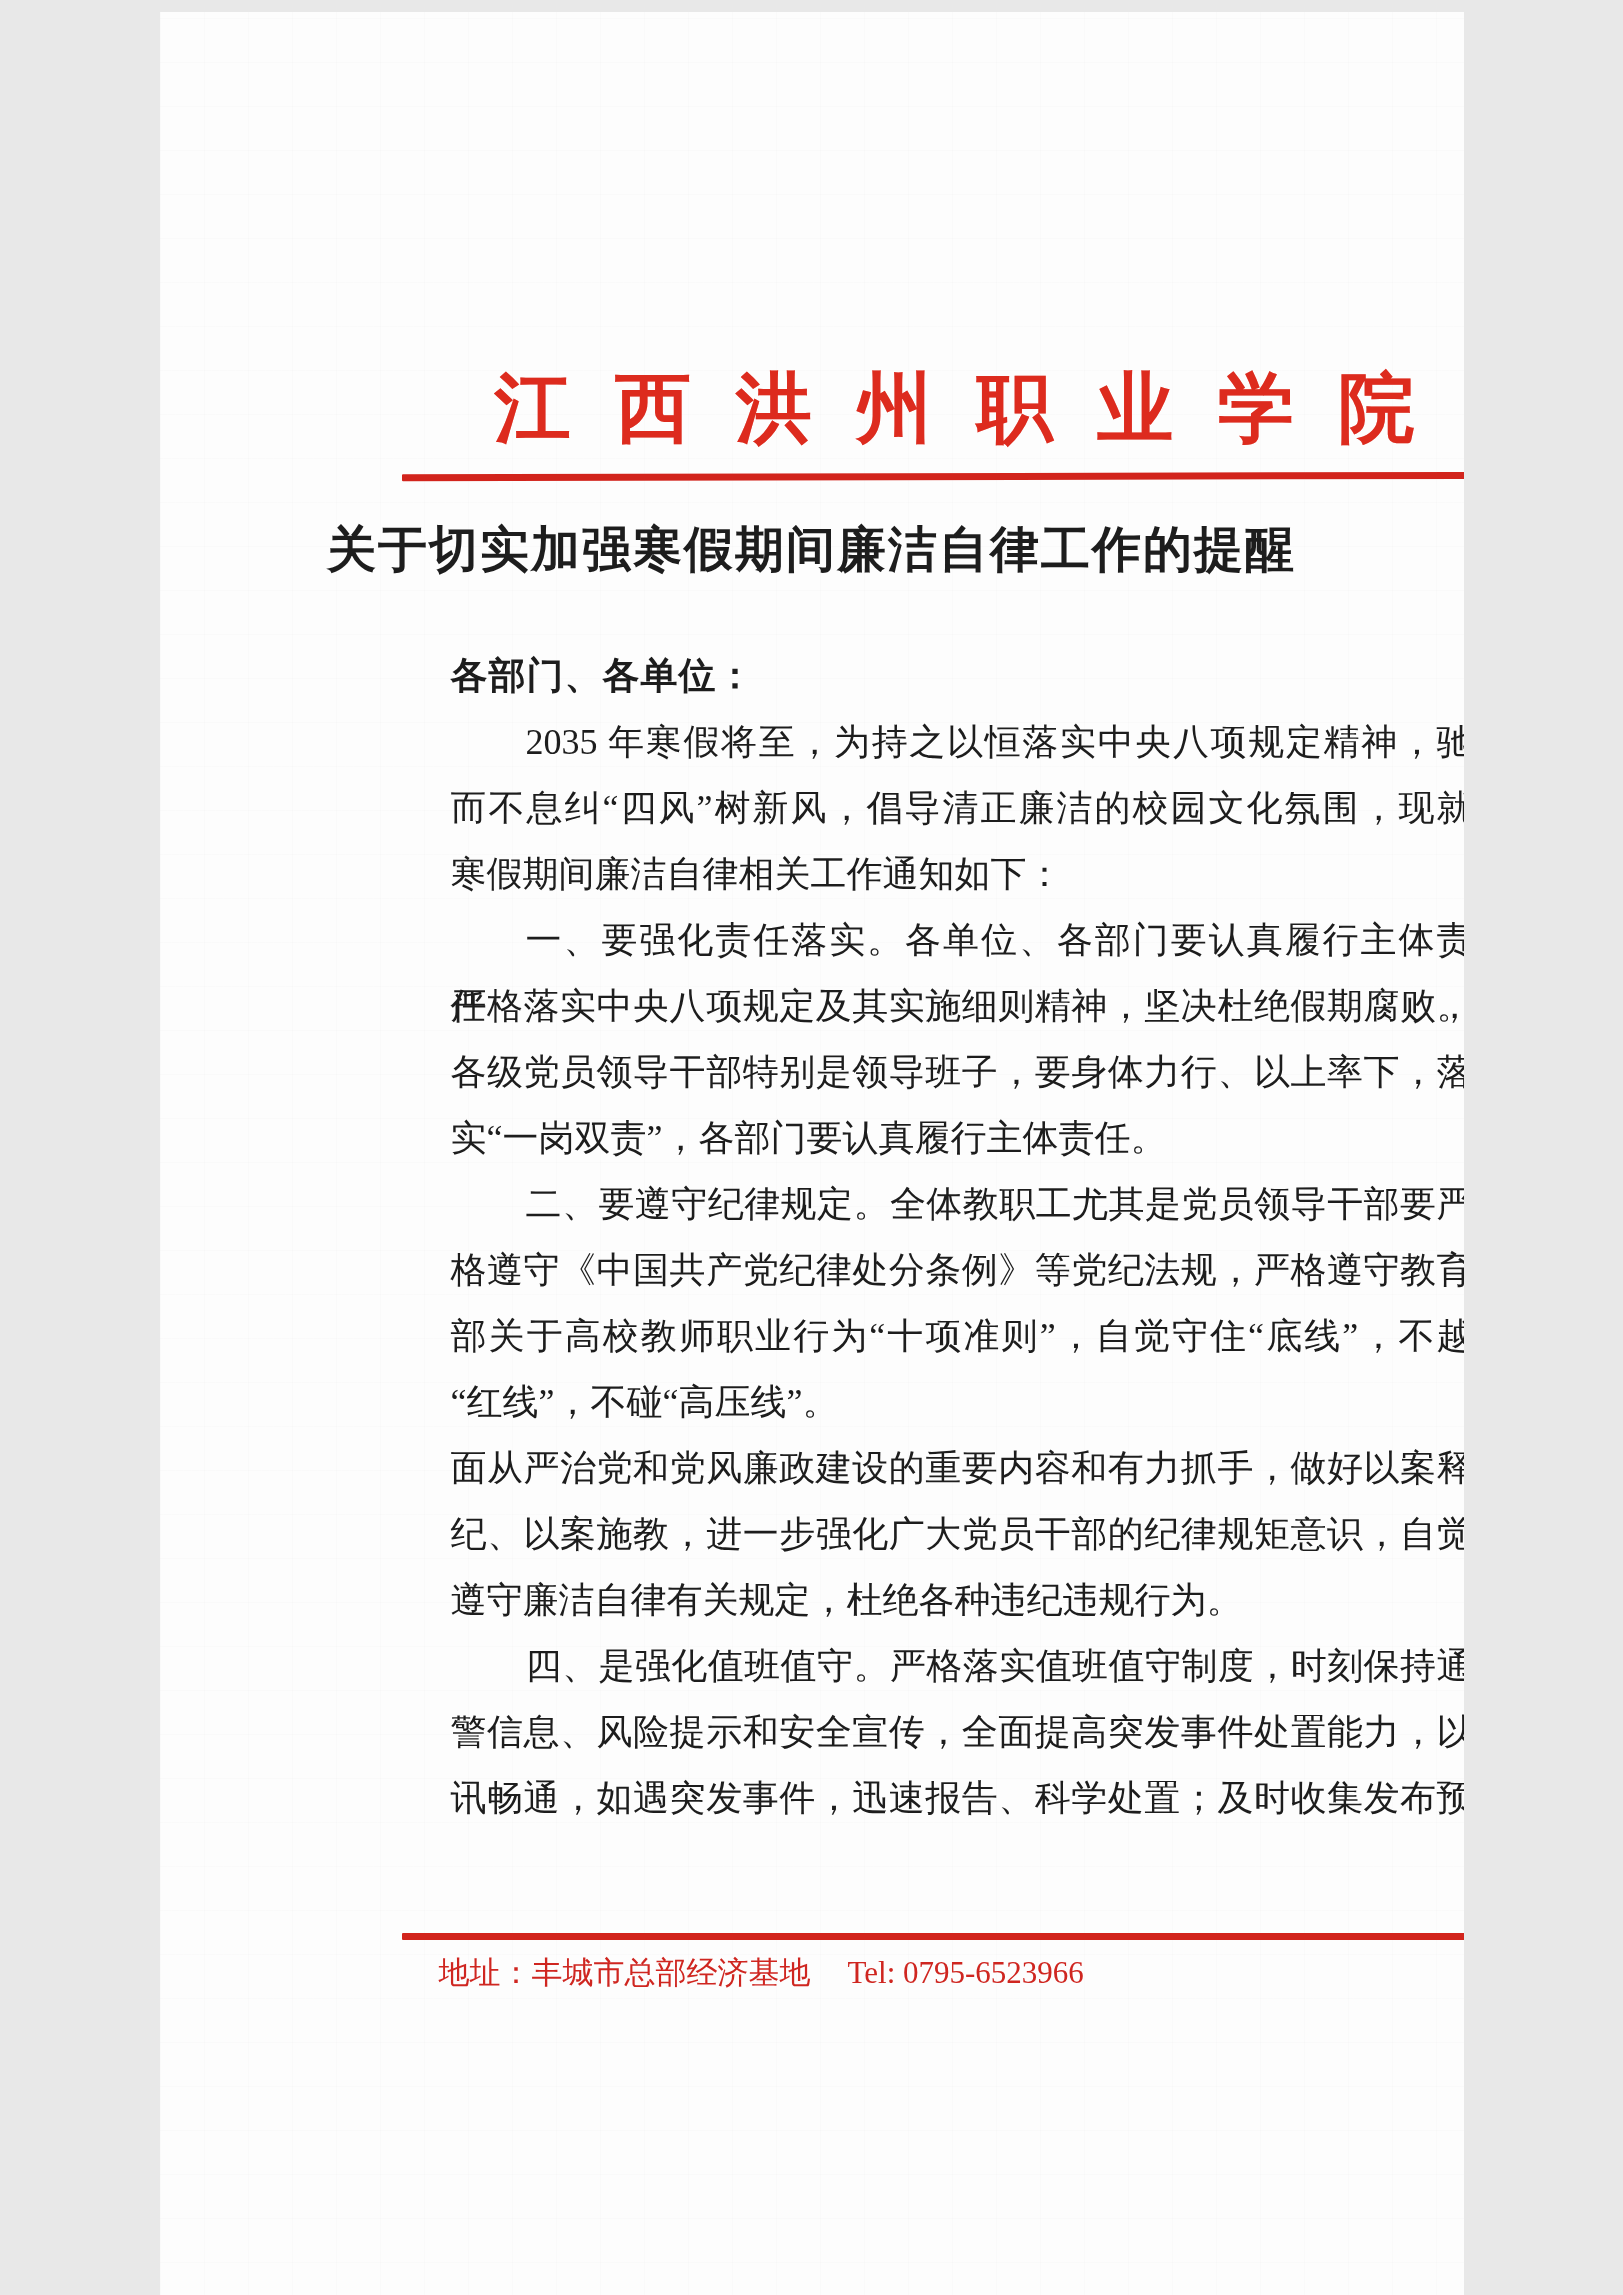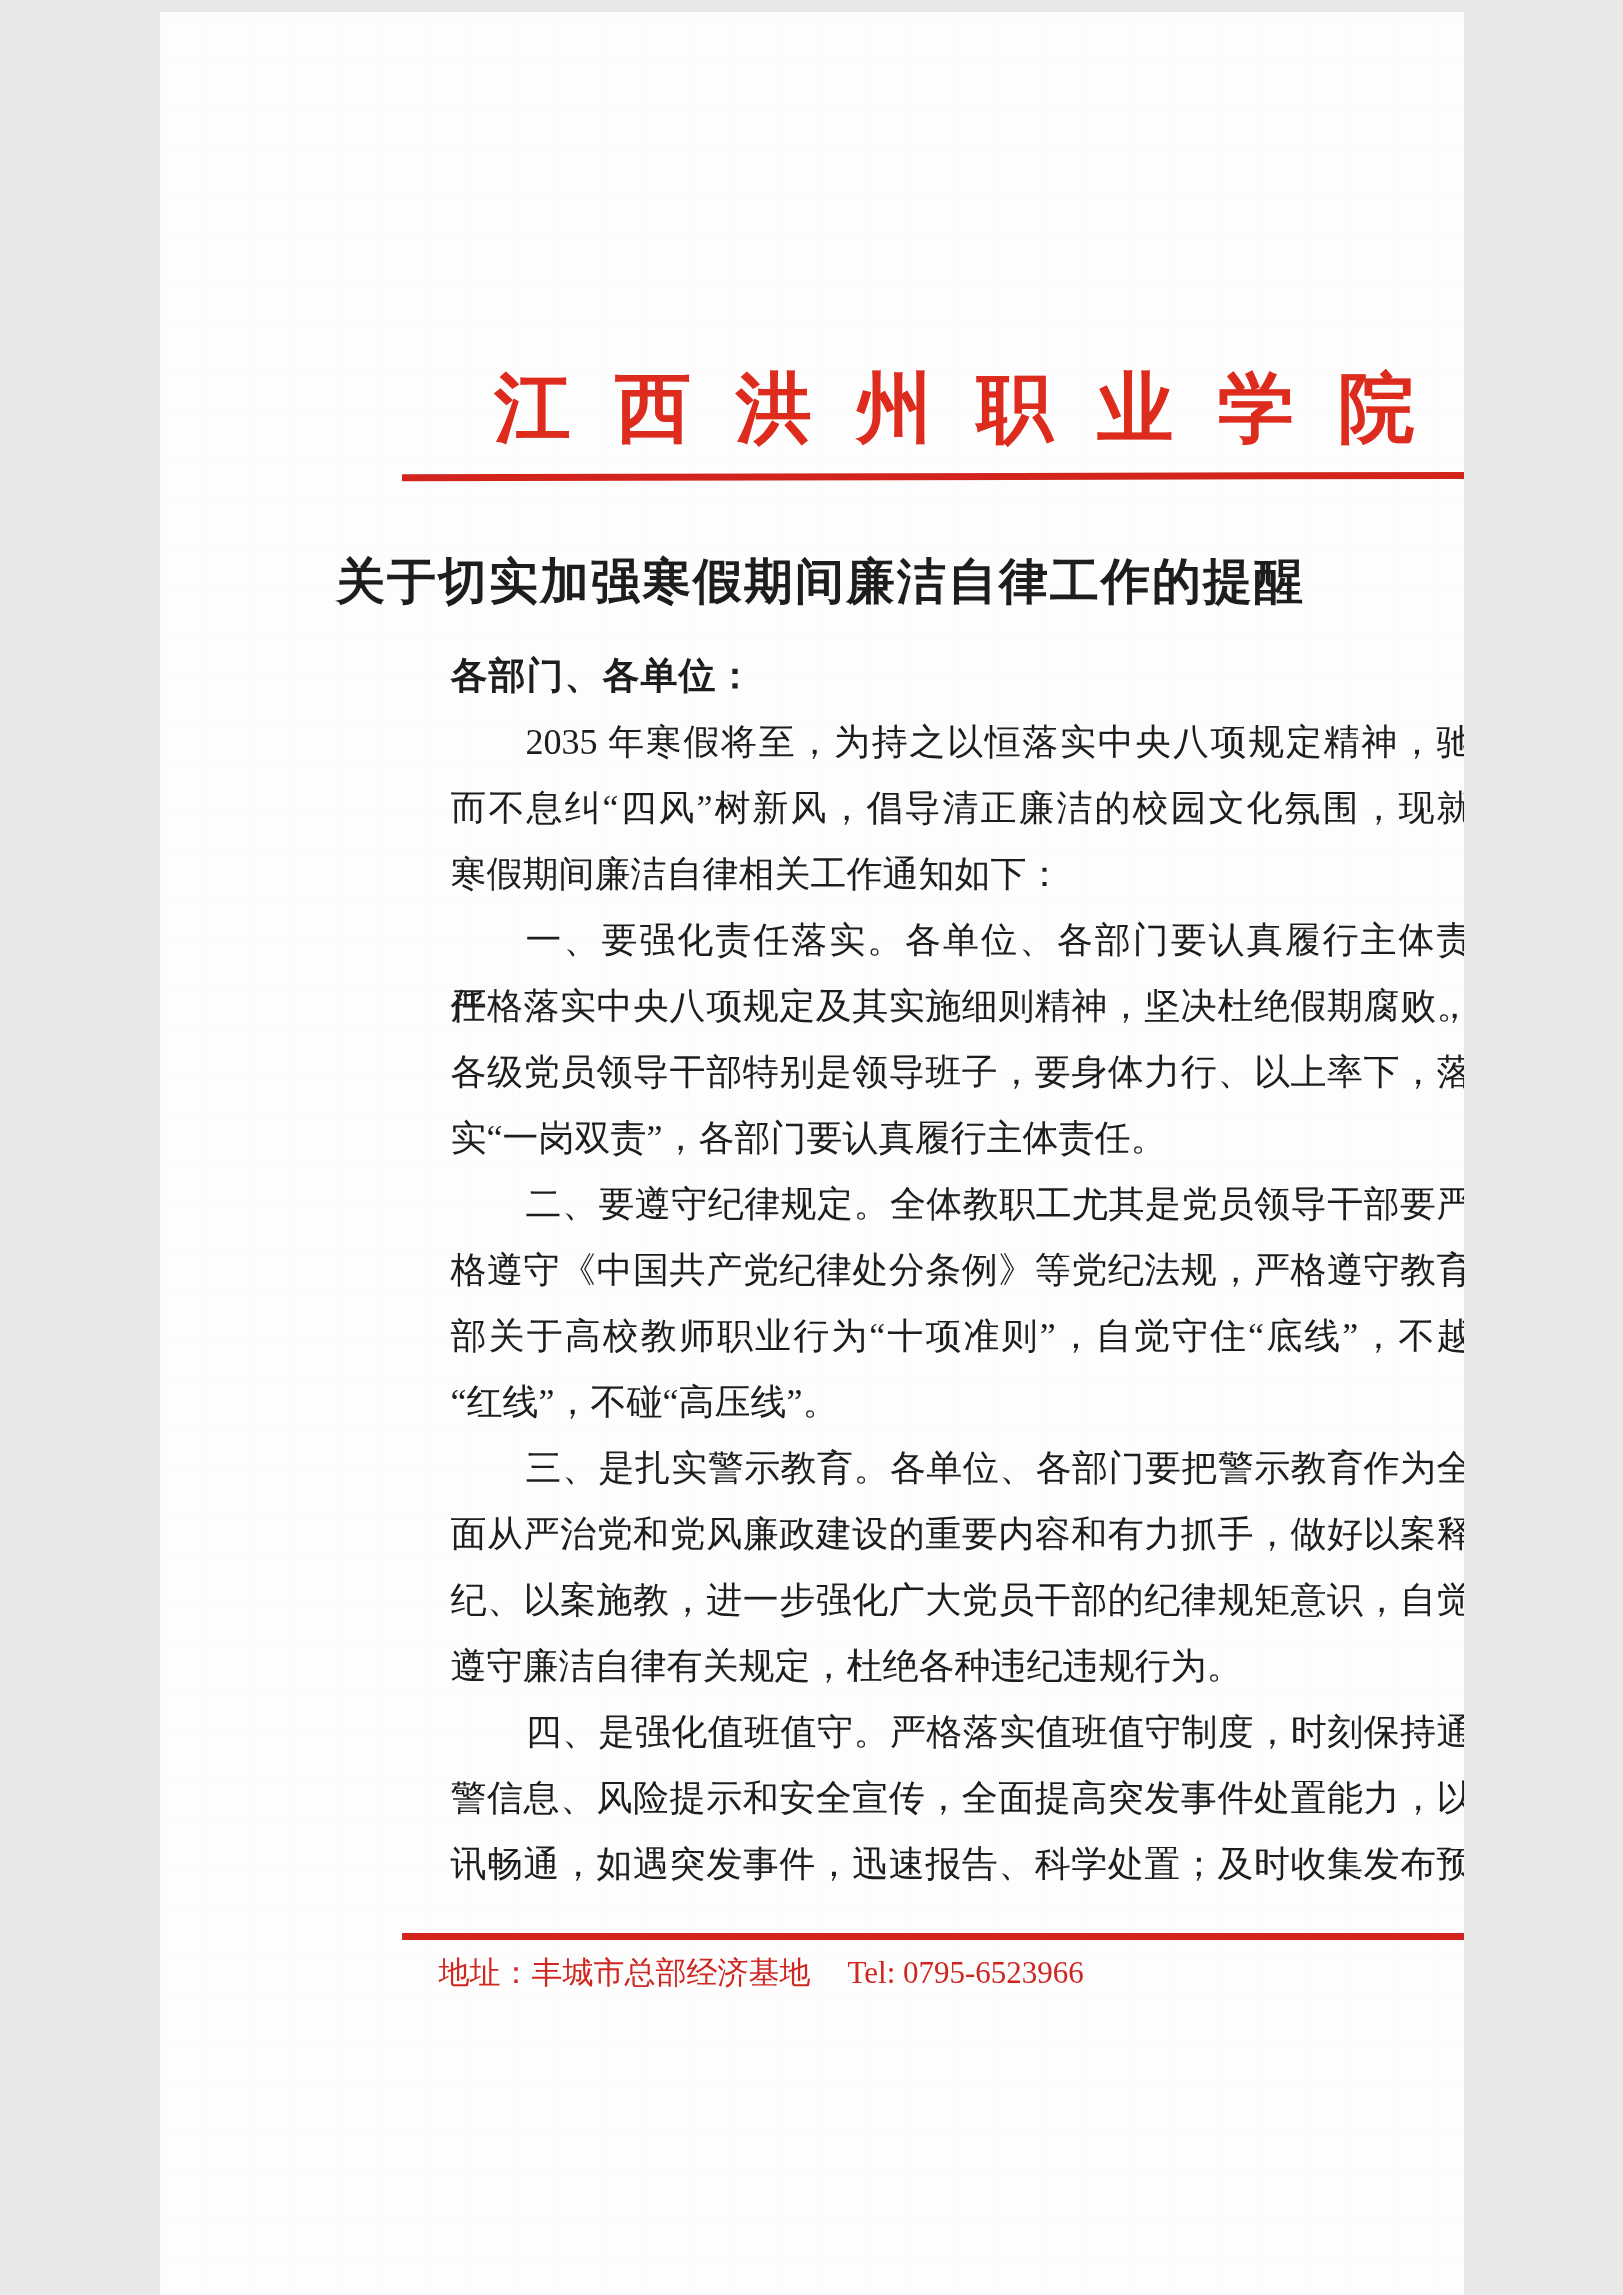--- a/index.html
+++ b/index.html
@@ -28,27 +28,26 @@
     text-shadow:0 0 0.5px rgba(221,43,30,.4);
   }
   .rule{
     position:absolute;left:242px;width:1118px;height:7.2px;
     background:var(--red-rule,#d2241c);
     border-radius:1px;
   }
   .rule-top{top:461px;transform:rotate(-0.12deg);}
   .rule-bottom{top:1921px;height:6.6px;}
   .doc-title{
-    position:absolute;left:0;top:542px;width:100%;
+    position:absolute;left:0;top:510px;width:100%;
     margin:0;
     font-size:49px;line-height:56px;font-weight:bold;
     letter-spacing:2px;
     color:var(--ink,#1d1d1d);
     text-align:center;
-    padding-left:9px;
   }
   .doc-body{
     position:absolute;left:291px;top:631px;width:1022px;
     font-size:36px;line-height:66px;
     color:var(--ink,#1d1d1d);
   }
   .salutation{
     font-family:"Liberation Sans","DejaVu Sans",sans-serif;
     font-weight:bold;
     font-size:37px;
@@ -86,21 +85,20 @@
       <div class="line j">而不息纠“四风”树新风，倡导清正廉洁的校园文化氛围，现就</div>
       <div class="line">寒假期间廉洁自律相关工作通知如下：</div>
       <div class="line j ind">一、要强化责任落实。各单位、各部门要认真履行主体责任，</div>
       <div class="line j">严格落实中央八项规定及其实施细则精神，坚决杜绝假期腐败。</div>
       <div class="line j">各级党员领导干部特别是领导班子，要身体力行、以上率下，落</div>
       <div class="line">实“一岗双责”，各部门要认真履行主体责任。</div>
       <div class="line j ind">二、要遵守纪律规定。全体教职工尤其是党员领导干部要严</div>
       <div class="line j">格遵守《中国共产党纪律处分条例》等党纪法规，严格遵守教育</div>
       <div class="line j">部关于高校教师职业行为“十项准则”，自觉守住“底线”，不越</div>
       <div class="line">“红线”，不碰“高压线”。</div>
-      <div class="line j ind">三、是扎实警示教育。各单位、各部门要把警示教育作为全</div>
       <div class="line j">面从严治党和党风廉政建设的重要内容和有力抓手，做好以案释</div>
       <div class="line j">纪、以案施教，进一步强化广大党员干部的纪律规矩意识，自觉</div>
       <div class="line">遵守廉洁自律有关规定，杜绝各种违纪违规行为。</div>
       <div class="line j ind">四、是强化值班值守。严格落实值班值守制度，时刻保持通</div>
       <div class="line j">警信息、风险提示和安全宣传，全面提高突发事件处置能力，以</div>
       <div class="line j">讯畅通，如遇突发事件，迅速报告、科学处置；及时收集发布预</div>
     </div>
 
   <div class="rule rule-bottom"></div>
 

